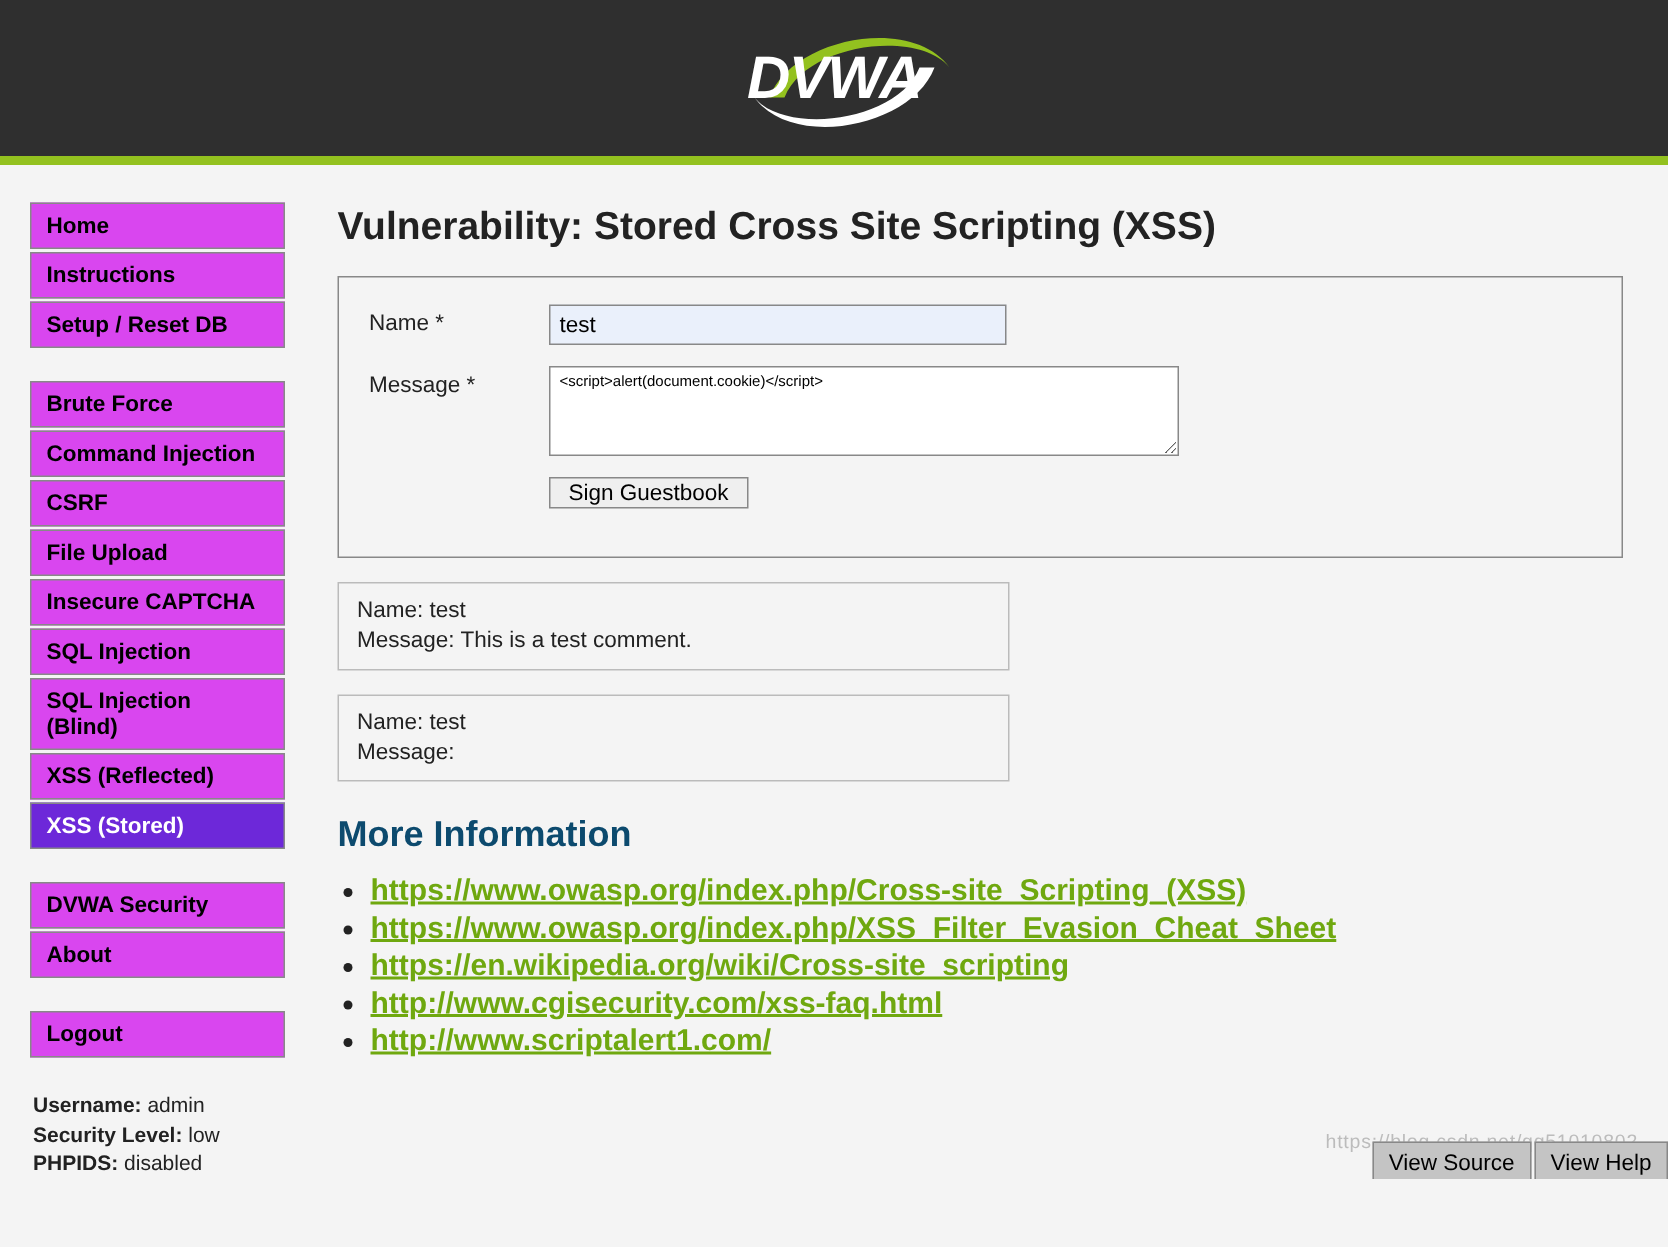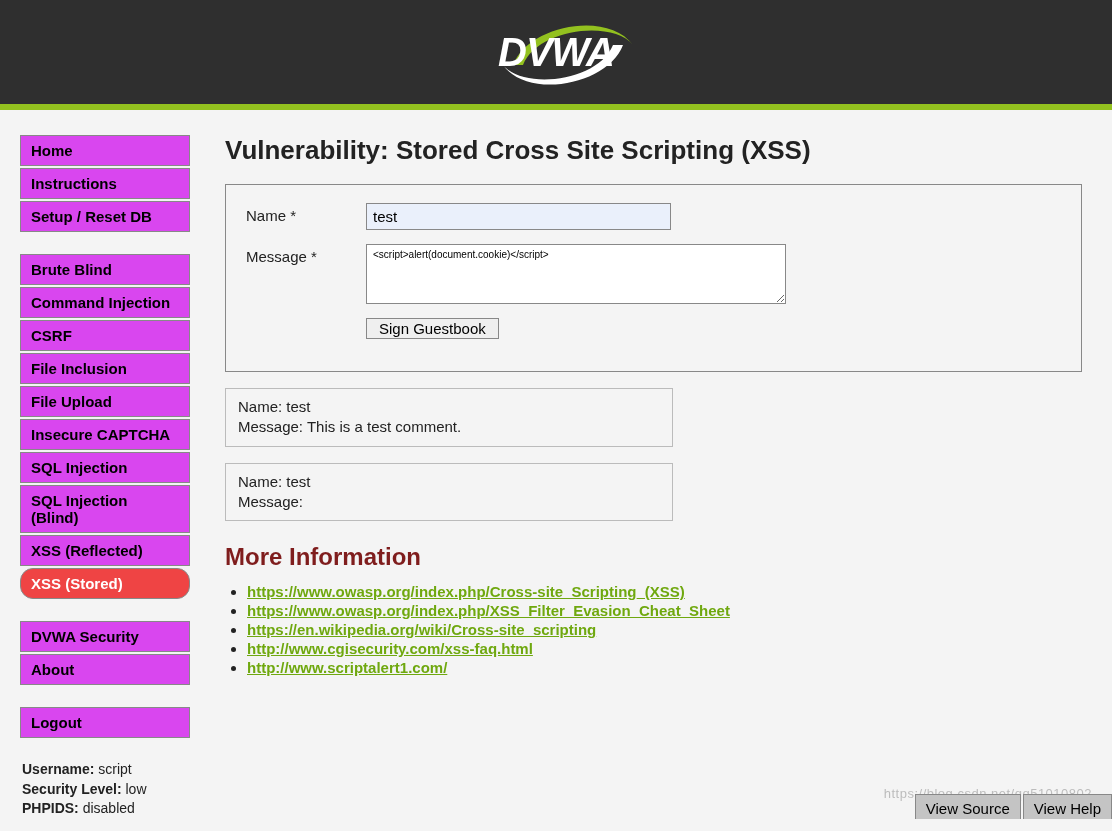--- a/index.html
+++ b/index.html
@@ -58,23 +58,22 @@
     background: #d946ef;
     border: 1px solid #888;
     padding: 6px 10px;
     margin-bottom: 2px;
     font-size: 15px;
     font-weight: 700;
     color: #000;
     cursor: pointer;
   }
   .menu-item.active {
-    background: #ef4444;
+    background: #6d28d9;
     color: #fff;
-    border-radius: 13px;
   }
   .status-info {
     font-size: 14px;
     padding-left: 2px;
     line-height: 1.4;
   }
   .status-info b { font-weight: 700; }
   .content {
     flex: 1;
     padding-right: 20px;
@@ -82,21 +81,21 @@
   h1 {
     margin: 0 0 18px 0;
     font-size: 26px;
     font-weight: 700;
     color: #222;
   }
   h2 {
     margin: 22px 0 12px 0;
     font-size: 24px;
     font-weight: 700;
-    color: #7f1d1d;
+    color: #0c4a6e;
   }
   .form-box {
     border: 1px solid #888;
     padding: 18px 20px;
     background: #f4f4f4;
   }
   .form-row {
     display: flex;
     align-items: flex-start;
     margin-bottom: 14px;
@@ -138,21 +137,21 @@
     width: 448px;
     background: #f4f4f4;
     line-height: 1.35;
   }
   .info-links {
     margin: 6px 0 0 22px;
     padding: 0;
   }
   .info-links li {
     margin-bottom: 2px;
-    font-size: 15px;
+    font-size: 20px;
   }
   .info-links a {
     color: #6fa80f;
     font-weight: 700;
     text-decoration: underline;
   }
   .bottom-right-buttons {
     position: absolute;
     right: 0;
     bottom: -4px;
@@ -189,42 +188,41 @@
 </div>
 
 <div class="main-wrap">
   <div class="sidebar">
     <div class="menu-block">
       <div class="menu-item">Home</div>
       <div class="menu-item">Instructions</div>
       <div class="menu-item">Setup / Reset DB</div>
     </div>
     <div class="menu-block">
-      <div class="menu-item">Brute Blind</div>
+      <div class="menu-item">Brute Force</div>
       <div class="menu-item">Command Injection</div>
       <div class="menu-item">CSRF</div>
-      <div class="menu-item">File Inclusion</div>
       <div class="menu-item">File Upload</div>
       <div class="menu-item">Insecure CAPTCHA</div>
       <div class="menu-item">SQL Injection</div>
       <div class="menu-item">SQL Injection (Blind)</div>
       <div class="menu-item">XSS (Reflected)</div>
       <div class="menu-item active">XSS (Stored)</div>
     </div>
     <div class="menu-block">
       <div class="menu-item">DVWA Security</div>
       <div class="menu-item">About</div>
     </div>
     <div class="menu-block">
       <div class="menu-item">Logout</div>
     </div>
     <div class="status-info">
       <div>
         <b>Username:</b>
-        <span>script</span>
+        <span>admin</span>
       </div>
       <div>
         <b>Security Level:</b>
         <span>low</span>
       </div>
       <div>
         <b>PHPIDS:</b>
         <span>disabled</span>
       </div>
     </div>

